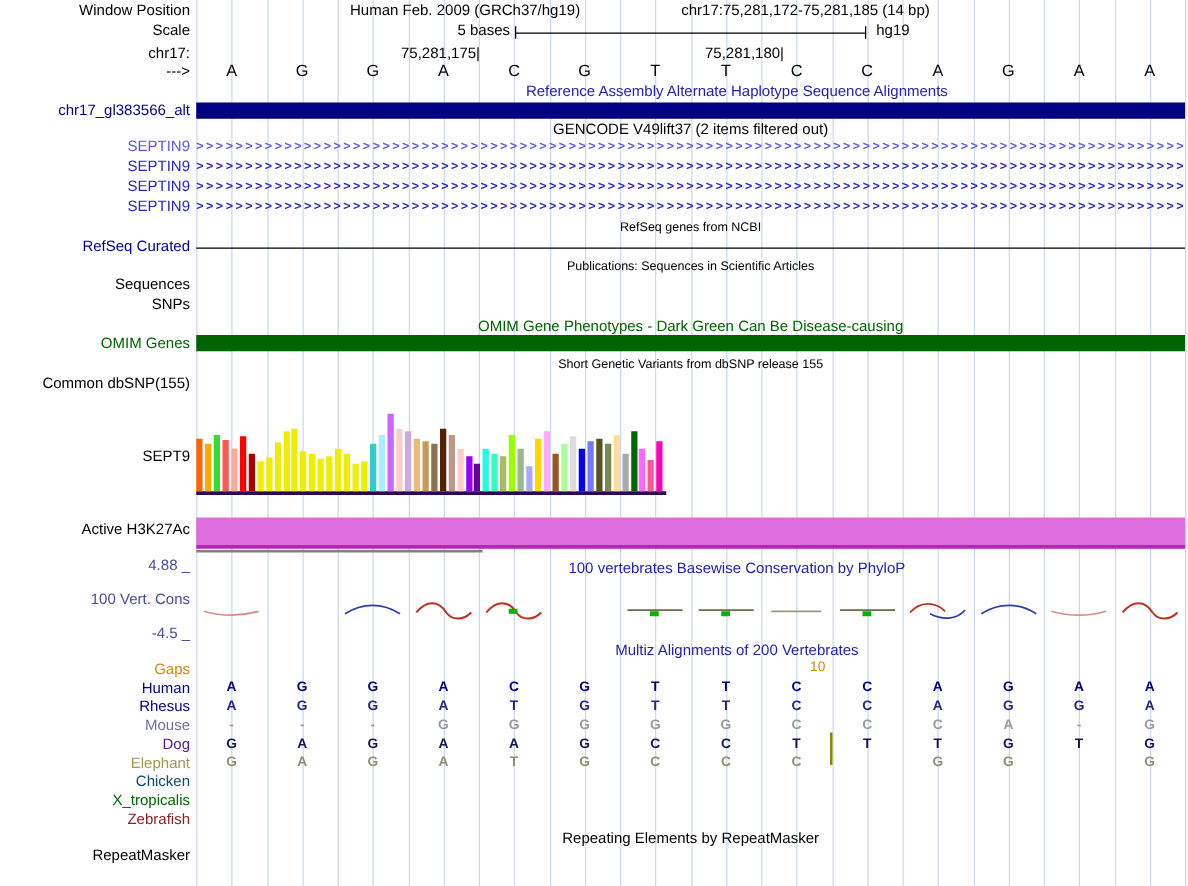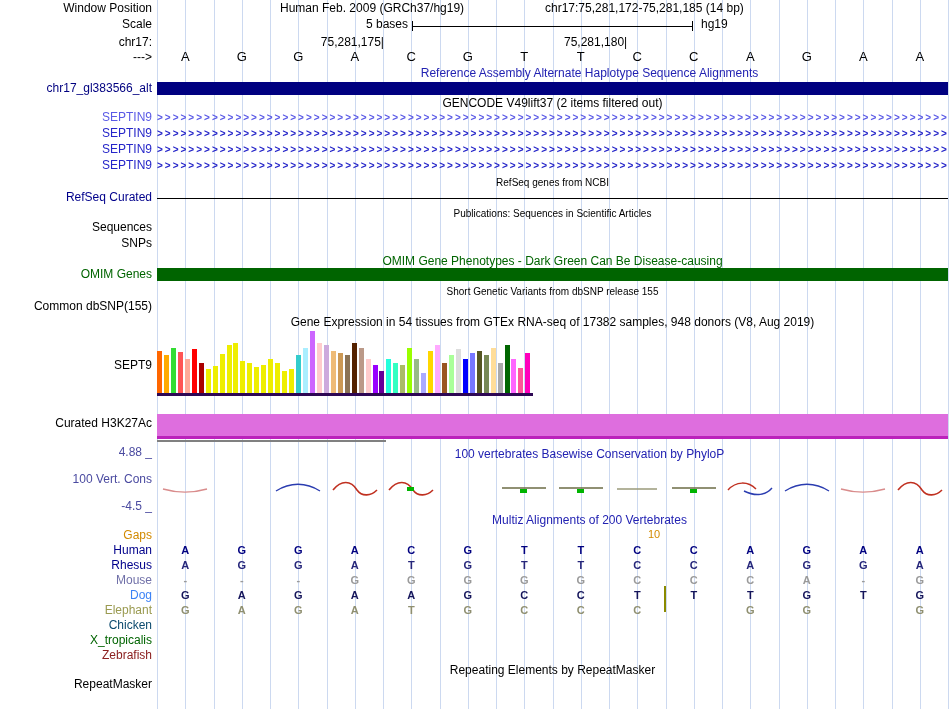--- a/index.html
+++ b/index.html
@@ -40,21 +40,20 @@
 
   <div class="htext" style="left:284px;top:35px;width:100px;text-align:right">75,281,175|</div>
   <div class="htext" style="left:564px;top:35px;width:100px;text-align:left">75,281,180|</div>
 
   <div class="ctitle blue" style="top:66px">Reference Assembly Alternate Haplotype Sequence Alignments</div>
   <div class="ctitle" style="top:96px">GENCODE V49lift37 (2 items filtered out)</div>
   <div class="ctitle small" style="top:177px">RefSeq genes from NCBI</div>
   <div class="ctitle small" style="top:208px">Publications: Sequences in Scientific Articles</div>
   <div class="ctitle green" style="top:254px">OMIM Gene Phenotypes - Dark Green Can Be Disease-causing</div>
   <div class="ctitle small" style="top:286px">Short Genetic Variants from dbSNP release 155</div>
-  <div class="ctitle" style="top:315px">Gene Expression in 54 tissues from GTEx RNA-seq of 17382 samples, 948 donors (V8, Aug 2019)</div>
   <div class="ctitle blue" style="top:447px">100 vertebrates Basewise Conservation by PhyloP</div>
   <div class="ctitle blue" style="top:513px">Multiz Alignments of 200 Vertebrates</div>
   <div class="ctitle" style="top:663px">Repeating Elements by RepeatMasker</div>
 <div class="grid" style="left: 157px;"></div>
     <div class="grid" style="left: 185.3px;"></div>
     <div class="grid" style="left: 213.5px;"></div>
     <div class="grid" style="left: 241.8px;"></div>
     <div class="grid" style="left: 270px;"></div>
     <div class="grid" style="left: 298.3px;"></div>
     <div class="grid" style="left: 326.5px;"></div>
@@ -88,29 +87,29 @@
     <div class="slabel" style="top: 111px; color: rgb(90, 90, 230);">SEPTIN9</div>
     <div class="slabel" style="top: 127px; color: rgb(38, 38, 201);">SEPTIN9</div>
     <div class="slabel" style="top: 143px; color: rgb(38, 38, 201);">SEPTIN9</div>
     <div class="slabel" style="top: 159px; color: rgb(38, 38, 201);">SEPTIN9</div>
     <div class="slabel" style="top: 191px; color: rgb(0, 0, 139);">RefSeq Curated</div>
     <div class="slabel" style="top: 221px; color: rgb(0, 0, 0);">Sequences</div>
     <div class="slabel" style="top: 237px; color: rgb(0, 0, 0);">SNPs</div>
     <div class="slabel" style="top: 268px; color: rgb(0, 100, 0);">OMIM Genes</div>
     <div class="slabel" style="top: 300px; color: rgb(0, 0, 0);">Common dbSNP(155)</div>
     <div class="slabel" style="top: 359px; color: rgb(0, 0, 0);">SEPT9</div>
-    <div class="slabel" style="top: 417px; color: rgb(0, 0, 0);">Curated H3K27Ac</div>
+    <div class="slabel" style="top: 417px; color: rgb(0, 0, 0);">Active H3K27Ac</div>
     <div class="slabel" style="top: 446px; color: rgb(74, 74, 160);">4.88 _</div>
     <div class="slabel" style="top: 473px; color: rgb(74, 74, 160);">100 Vert. Cons</div>
     <div class="slabel" style="top: 500px; color: rgb(74, 74, 160);">-4.5 _</div>
     <div class="slabel" style="top: 529px; color: rgb(210, 138, 0);">Gaps</div>
     <div class="slabel" style="top: 544px; color: rgb(0, 0, 139);">Human</div>
     <div class="slabel" style="top: 559px; color: rgb(0, 0, 139);">Rhesus</div>
     <div class="slabel" style="top: 574px; color: rgb(112, 112, 168);">Mouse</div>
-    <div class="slabel" style="top: 589px; color: #3b82f6;">Dog</div>
+    <div class="slabel" style="top: 589px; color: #4c1d95;">Dog</div>
     <div class="slabel" style="top: 604px; color: rgb(154, 154, 80);">Elephant</div>
     <div class="slabel" style="top: 619px; color: #0c4a6e;">Chicken</div>
     <div class="slabel" style="top: 634px; color: rgb(0, 100, 0);">X_tropicalis</div>
     <div class="slabel" style="top: 649px; color: rgb(139, 32, 32);">Zebrafish</div>
     <div class="slabel" style="top: 678px; color: rgb(0, 0, 0);">RepeatMasker</div>
     <div class="base" style="left: 157px; width: 56.5px;">A</div>
     <div class="base" style="left: 213.5px; width: 56.5px;">G</div>
     <div class="base" style="left: 270px; width: 56.5px;">G</div>
     <div class="base" style="left: 326.5px; width: 56.5px;">A</div>
     <div class="base" style="left: 383px; width: 56.5px;">C</div>

